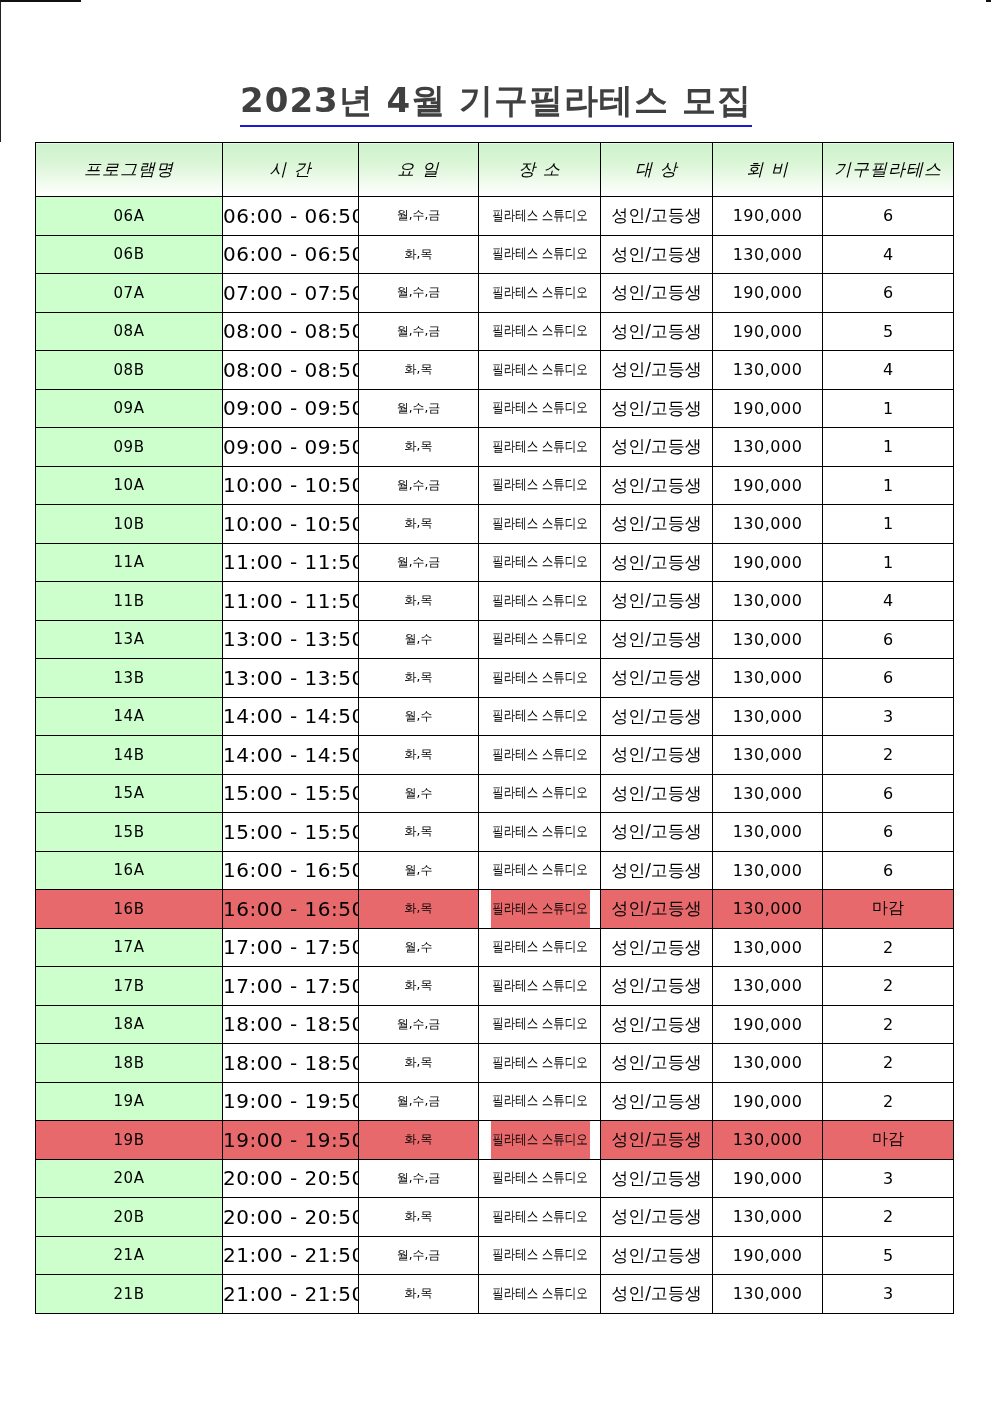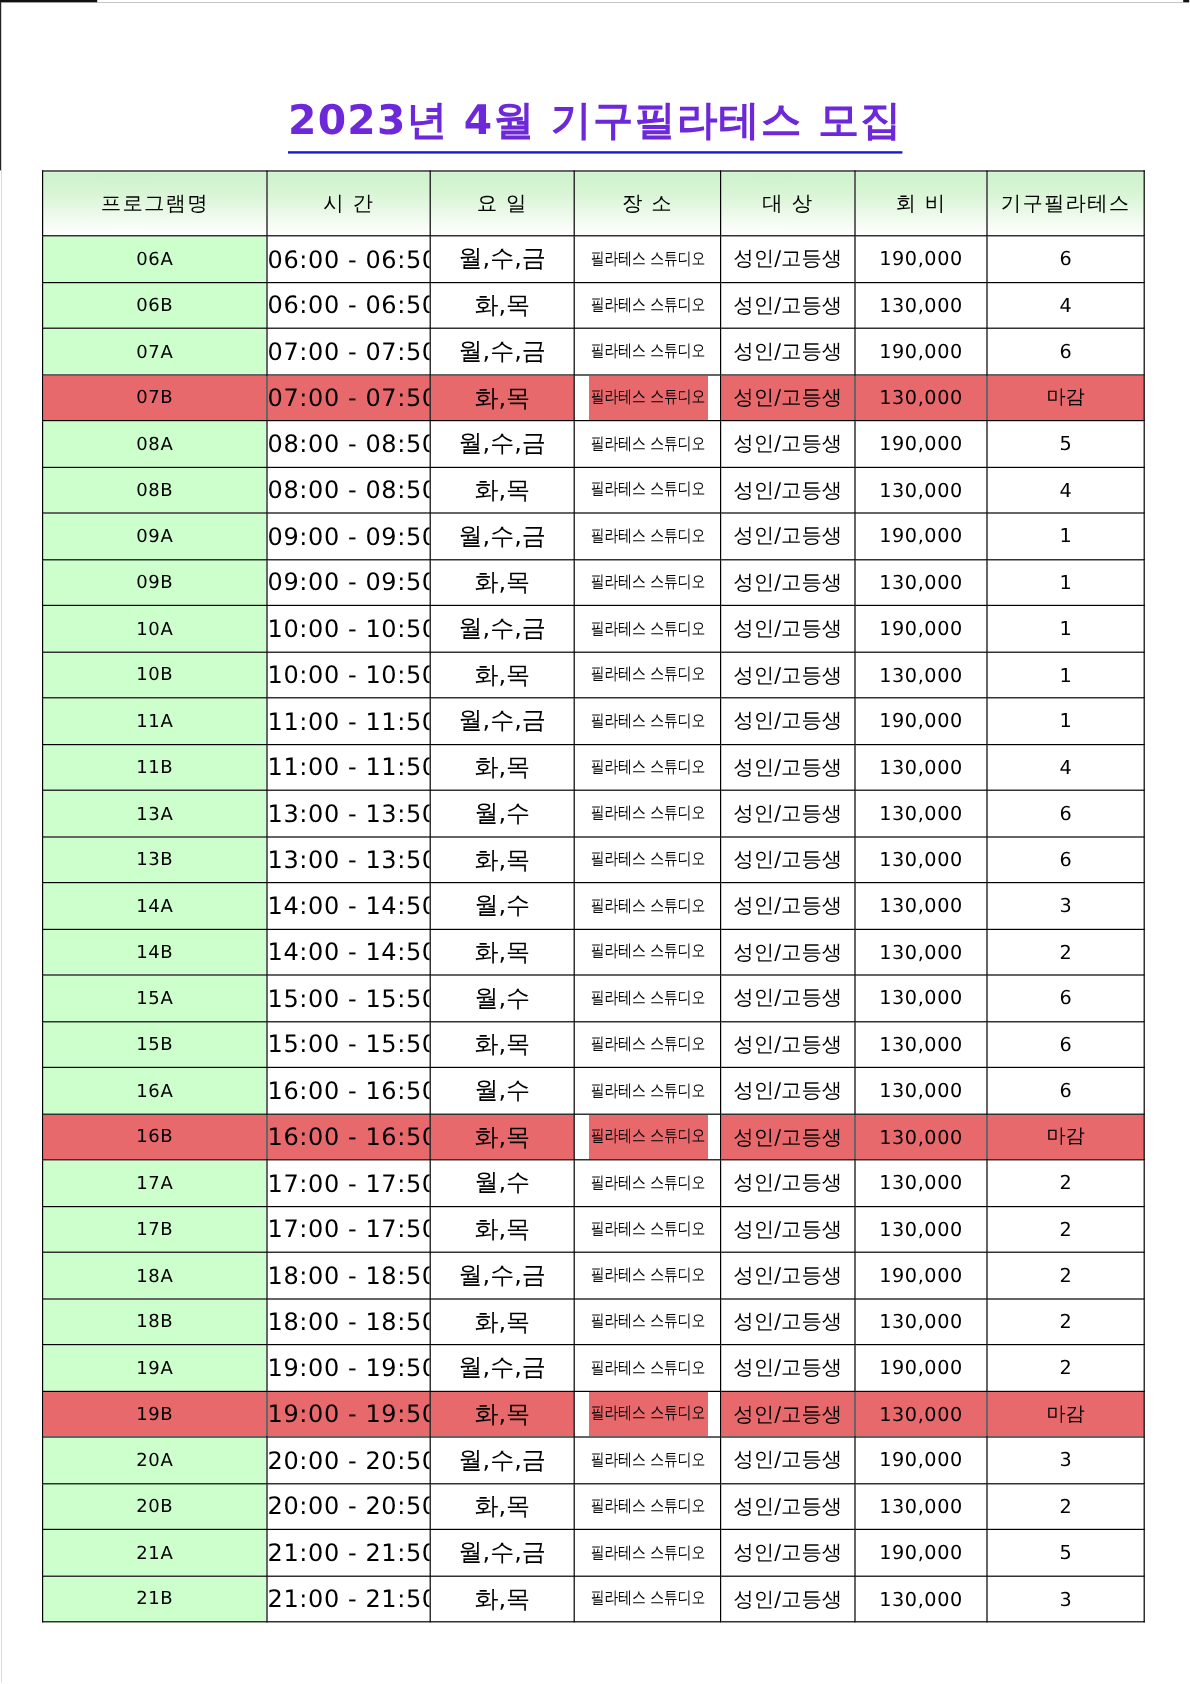--- a/index.html
+++ b/index.html
@@ -45,21 +45,21 @@
     height: 1262px;
     background: #ffffff;
   }
 
   .doc-title {
     position: absolute;
     left: 0;
     top: 78px;
     width: 992px;
     text-align: center;
-    color: #6d28d9;
+    color: #404040;
     font-size: 34px;
     font-weight: bold;
     letter-spacing: 1px;
     font-family: "DejaVu Sans", "Liberation Sans", sans-serif;
   }
   .doc-title span {
     border-bottom: 2px solid #1a1ad0;
     padding-bottom: 5px;
   }
 
@@ -85,41 +85,41 @@
 
   
   col.c-prog { width: 187px; }
   col.c-time { width: 136px; }
   col.c-days { width: 120px; }
   col.c-place { width: 122px; }
   col.c-target { width: 112px; }
   col.c-fee { width: 110px; }
   col.c-seats { width: 131px; }
 
-  thead tr { height: 54px; }
+  thead tr { height: 54px; font-style: italic; }
   thead th {
     background: linear-gradient(to bottom, #cdf2cd 0%, #d9f5d5 35%, #f3fcf1 78%, #ffffff 100%);
     font-size: 17px;
     letter-spacing: 1px;
     border-bottom: 1px solid #000;
   }
 
   tbody tr { height: 38.5px; }
 
   td.prog {
     background: #ccffcc;
     font-size: 15px;
     letter-spacing: 0.5px;
   }
   td.time {
     font-size: 20px;
     letter-spacing: 0.5px;
   }
   td.days {
-    font-size: 20px;
+    font-size: 12px;
   }
   td.place {
     font-size: 14px;
     transform: scaleX(0.82);
   }
   td.target {
     font-size: 17px;
   }
   td.fee {
     font-size: 16px;
@@ -184,29 +184,20 @@
       </tr>
       <tr>
         <td class="prog">07A</td>
         <td class="time">07:00 - 07:50</td>
         <td class="days">월,수,금</td>
         <td class="place">필라테스 스튜디오</td>
         <td class="target">성인/고등생</td>
         <td class="fee">190,000</td>
         <td class="seats">6</td>
       </tr>
-      <tr class="closed">
-        <td class="prog">07B</td>
-        <td class="time">07:00 - 07:50</td>
-        <td class="days">화,목</td>
-        <td class="place">필라테스 스튜디오</td>
-        <td class="target">성인/고등생</td>
-        <td class="fee">130,000</td>
-        <td class="seats">마감</td>
-      </tr>
       <tr>
         <td class="prog">08A</td>
         <td class="time">08:00 - 08:50</td>
         <td class="days">월,수,금</td>
         <td class="place">필라테스 스튜디오</td>
         <td class="target">성인/고등생</td>
         <td class="fee">190,000</td>
         <td class="seats">5</td>
       </tr>
       <tr>

